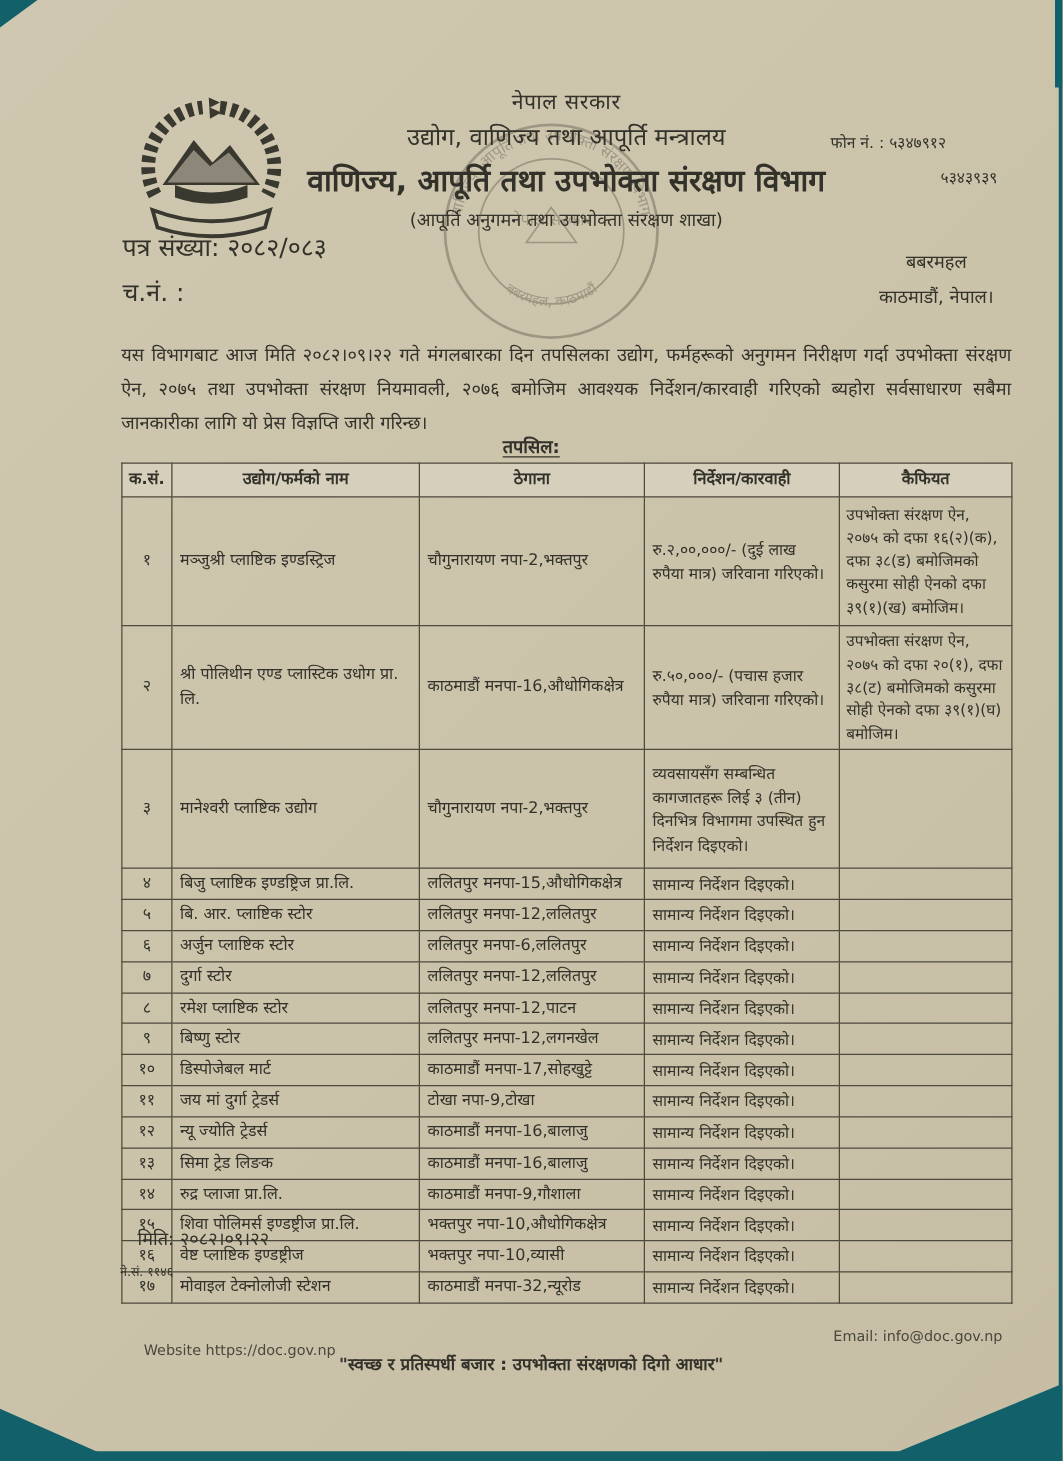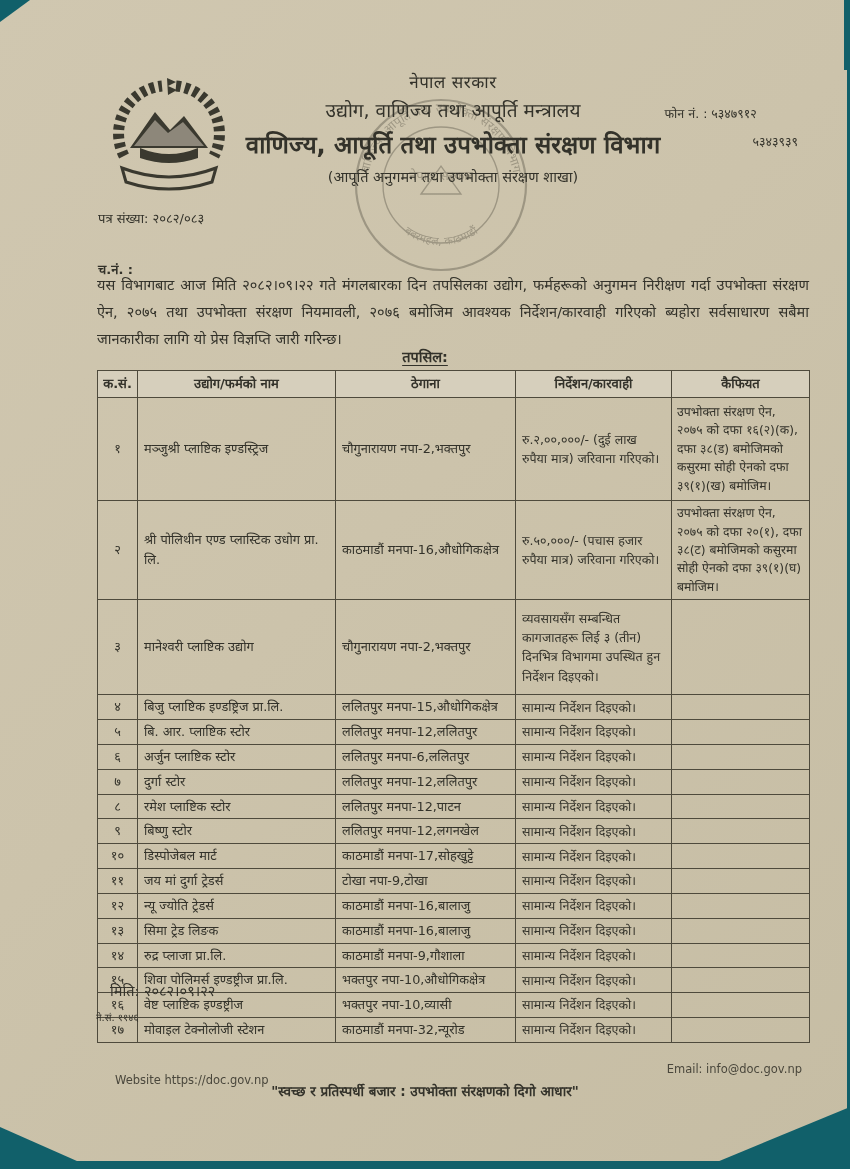--- a/index.html
+++ b/index.html
@@ -29,22 +29,22 @@
 
   
   .emblem{left:110px;top:70px;width:118px;height:126px;}
   .head-center{left:170px;top:72px;width:566px;text-align:center;line-height:1.25;}
   .gov-line{font-size:17px;letter-spacing:.5px;}
   .ministry-line{font-size:19px;margin-top:6px;}
   .dept-line{font-size:24px;font-weight:600;margin-top:7px;}
   .branch-line{font-size:14.5px;margin-top:8px;}
   .contact{right:52px;top:100px;font-size:12.5px;text-align:left;line-height:2.2;}
   .contact .ph2{margin-left:88px;}
-  .refs{left:98px;top:212px;font-size:13px;line-height:1;}
-  .refs .chno{margin-top:38px;font-weight:bold;}
+  .refs{left:98px;top:188px;font-size:20px;line-height:1;}
+  .refs .chno{margin-top:16px;}
   .addr{right:55px;top:197px;font-size:14.5px;text-align:center;line-height:1.9;}
 
   
   .stamp{left:350px;top:94px;width:182px;height:182px;opacity:.5;}
 
   
   .press-title{left:0;top:246px;width:850px;text-align:center;font-size:16px;font-weight:600;}
   .press-title span{text-decoration:underline;text-underline-offset:3px;}
   .press-body{left:97px;top:272px;width:712px;font-size:14.5px;line-height:1.85;text-align:justify;}
   .tapasil{left:0;top:346px;width:850px;text-align:center;font-size:14.5px;font-weight:600;}
@@ -134,20 +134,24 @@
   <div class="abs contact">
     <div>फोन नं. : ५३४७९१२</div>
     <div class="ph2">५३४३९३९</div>
   </div>
 
   <div class="abs refs">
     <div>पत्र संख्या: २०८२/०८३</div>
     <div class="chno">च.नं.  :</div>
   </div>
 
+  <div class="abs addr">
+    <div>बबरमहल</div>
+    <div>काठमाडौं, नेपाल।</div>
+  </div>
 
   <div class="abs press-body">यस विभागबाट आज मिति २०८२।०९।२२ गते मंगलबारका दिन तपसिलका उद्योग, फर्महरूको अनुगमन निरीक्षण गर्दा उपभोक्ता संरक्षण ऐन, २०७५ तथा उपभोक्ता संरक्षण नियमावली, २०७६ बमोजिम आवश्यक निर्देशन/कारवाही गरिएको ब्यहोरा सर्वसाधारण सबैमा जानकारीका लागि यो प्रेस विज्ञप्ति जारी गरिन्छ।</div>
   <div class="abs tapasil"><span>तपसिल:</span></div>
 
   <div class="abs tbl-wrap">
     <table>
       <colgroup>
         <col class="c-sn">
           <col class="c-name">
           <col class="c-addr">

